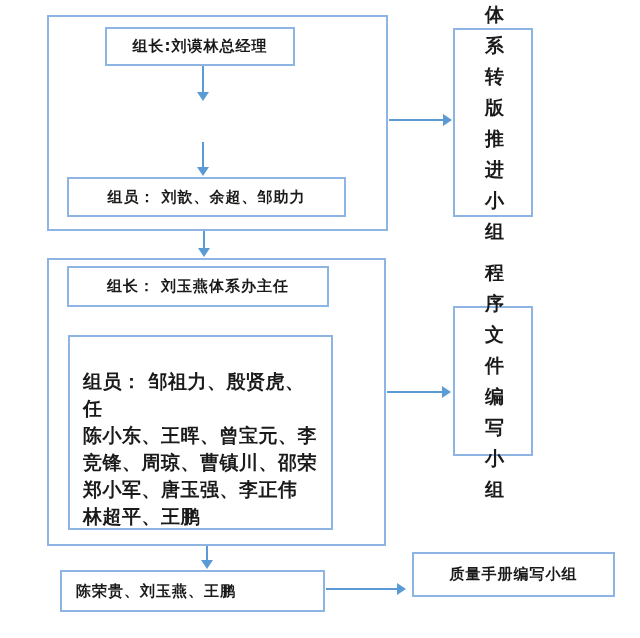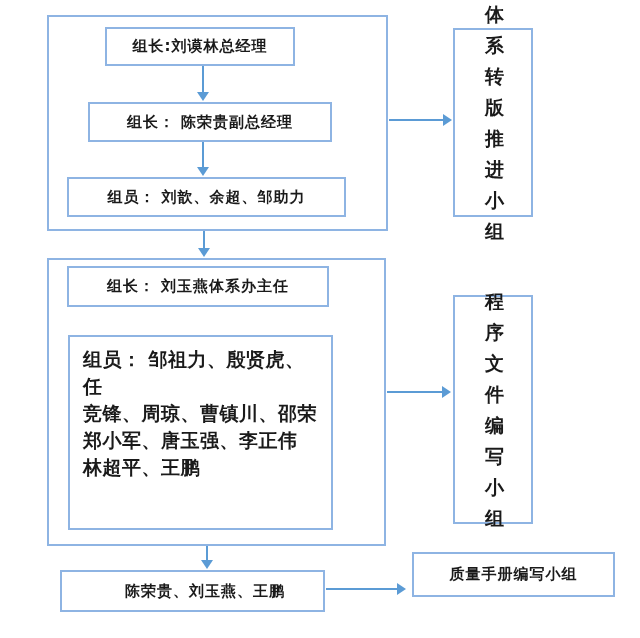--- a/index.html
+++ b/index.html
@@ -21,23 +21,23 @@
   .label-box{
     display:flex;align-items:center;justify-content:center;
     font-size:15px;letter-spacing:1px;white-space:nowrap;overflow:hidden;
   }
   .team-box{
     display:flex;flex-direction:column;align-items:center;justify-content:center;
     font-size:19px;line-height:31px;letter-spacing:1px;padding-left:30px;
   }
   .members-box{
     font-size:19px;line-height:27px;letter-spacing:0.5px;
-    padding:9px 8px 0 13px;overflow:hidden;
+    padding:31px 8px 0 13px;overflow:hidden;
   }
-  .left-align{justify-content:center;padding-left:25px;}
+  .left-align{justify-content:flex-start;padding-left:14px;}
   .stem-v{position:absolute;width:2px;background:var(--arrow);}
   .stem-h{position:absolute;height:2px;background:var(--arrow);}
   .head-down{
     position:absolute;width:0;height:0;
     border-left:6px solid transparent;border-right:6px solid transparent;
     border-top:9px solid var(--arrow);
   }
   .head-right{
     position:absolute;width:0;height:0;
     border-top:6px solid transparent;border-bottom:6px solid transparent;
@@ -51,23 +51,20 @@
 
   <div class="box" style="left:47px;top:15px;width:341px;height:216px;"></div>
 
   <div class="box label-box" style="left:105px;top:27px;width:190px;height:39px;">
     <span>组长:刘谟林总经理</span>
   </div>
 
   <div class="stem-v" style="left:202px;top:66px;height:28px;"></div>
   <div class="head-down" style="left:197px;top:92px;"></div>
 
-  <div class="box label-box" style="left:88px;top:102px;width:244px;height:40px;">
-    <span>组长： 陈荣贵副总经理</span>
-  </div>
 
   <div class="stem-v" style="left:202px;top:142px;height:27px;"></div>
   <div class="head-down" style="left:197px;top:167px;"></div>
 
   <div class="box label-box" style="left:67px;top:177px;width:279px;height:40px;">
     <span>组员： 刘歆、余超、邹助力</span>
   </div>
 
   <div class="stem-h" style="left:389px;top:119px;width:55px;"></div>
   <div class="head-right" style="left:443px;top:114px;"></div>
@@ -83,29 +80,30 @@
   <div class="head-down" style="left:198px;top:248px;"></div>
 
   <div class="box" style="left:47px;top:258px;width:339px;height:288px;"></div>
 
   <div class="box label-box" style="left:67px;top:266px;width:262px;height:41px;">
     <span>组长： 刘玉燕体系办主任</span>
   </div>
 
   <div class="box members-box" style="left:68px;top:335px;width:265px;height:195px;">
     <div>组员： 邹祖力、殷贤虎、任</div>
+    <div>陈小东、王晖、曾宝元、李</div>
     <div>竞锋、周琼、曹镇川、邵荣</div>
     <div>郑小军、唐玉强、李正伟</div>
     <div>林超平、王鹏</div>
   </div>
 
   <div class="stem-h" style="left:387px;top:391px;width:55px;"></div>
   <div class="head-right" style="left:442px;top:386px;"></div>
 
-  <div class="box team-box" style="left:453px;top:295px;width:80px;height:229px;">
+  <div class="box team-box" style="left:453px;top:306px;width:80px;height:150px;">
     <div>程　序</div>
     <div>文　件</div>
     <div>编　写</div>
     <div>小　组</div>
   </div>
 
   <div class="stem-v" style="left:206px;top:546px;height:16px;"></div>
   <div class="head-down" style="left:201px;top:560px;"></div>
 
   <div class="box label-box left-align" style="left:60px;top:570px;width:265px;height:42px;">

